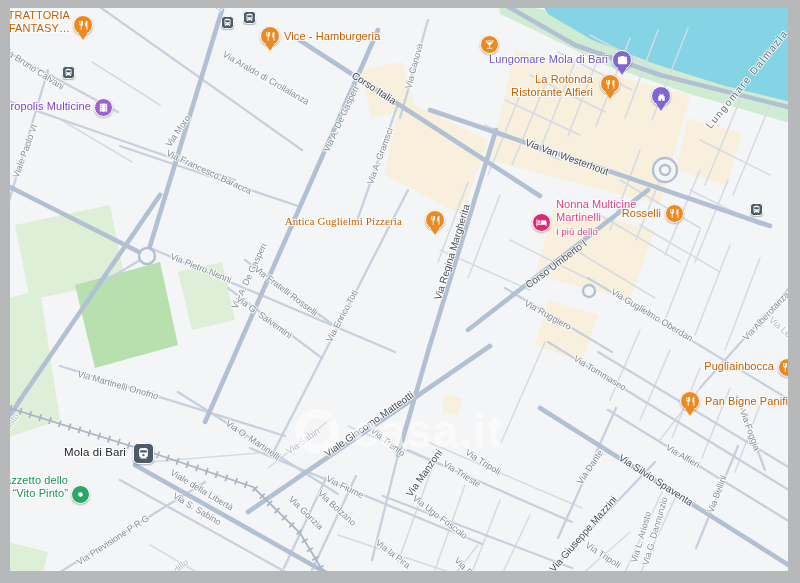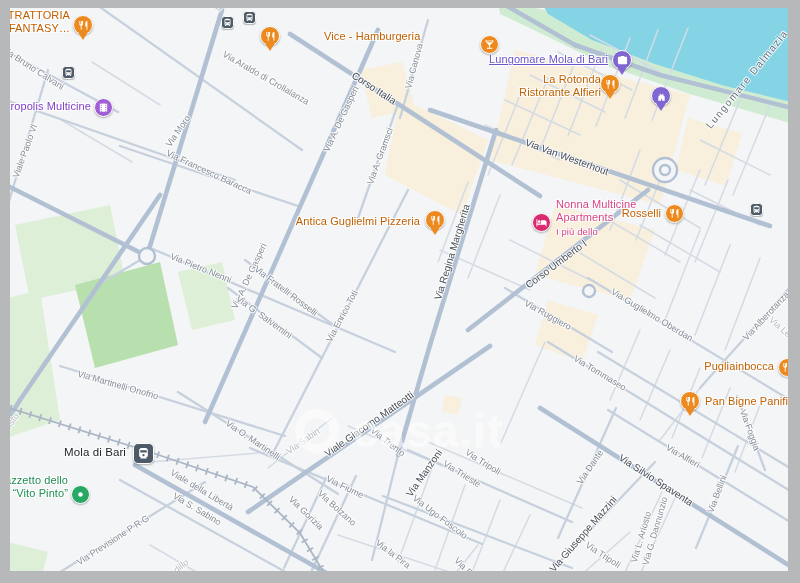--- a/index.html
+++ b/index.html
@@ -247,42 +247,42 @@
       </div>
       <div class="plab left" style="color: rgb(192, 95, 0); top: 8.5px; right: 730px;">
         <div>TRATTORIA</div>
         <div>RIA FANTASY…</div>
       </div>
       <div class="poi-ic pip" style="background: rgb(237, 138, 31); left: 260px; top: 26px;">
         <svg width="11" height="11" viewBox="0 0 24 24">
           <path fill="#fff" d="M11 9H9V2H7v7H5V2H3v7c0 1.66 1.34 3 3 3v9h2v-9c1.66 0 3-1.34 3-3V2h-2v7zm5-3v8h2.5v7h2V2c-2.48 0-4.5 2.02-4.5 4z"></path>
         </svg>
       </div>
-      <div class="plab right" style="color: rgb(192, 95, 0); top: 30.25px; left: 284px; margin-left: 40px;">
+      <div class="plab right" style="color: rgb(192, 95, 0); top: 30.25px; left: 284px;">
         <div>Vice - Hamburgeria</div>
       </div>
       <div class="poi-ic pic" style="background: rgb(237, 138, 31); left: 479.5px; top: 34.5px;">
         <svg width="11" height="11" viewBox="0 0 24 24">
           <path fill="#fff" d="M21 5V3H3v2l8 9v5H6v2h12v-2h-5v-5l8-9zM7.43 7L5.66 5h12.69l-1.78 2H7.43z"></path>
         </svg>
       </div>
       <div class="poi-ic pip" style="background: rgb(128, 102, 210); left: 612px; top: 50px;">
         <svg width="11" height="11" viewBox="0 0 24 24">
           <path fill="#fff" d="M12 15.2a3.2 3.2 0 1 0 0-6.4 3.2 3.2 0 0 0 0 6.4zM9 2 7.17 4H4c-1.1 0-2 .9-2 2v12c0 1.1.9 2 2 2h16c1.1 0 2-.9 2-2V6c0-1.1-.9-2-2-2h-3.17L15 2H9z"></path>
         </svg>
       </div>
-      <div class="plab left" style="color: rgb(109, 84, 200); top: 53.25px; right: 192px; text-decoration: underline;">
+      <div class="plab left" style="color: rgb(109, 84, 200); top: 53.25px; right: 192px;">
         <div>Lungomare Mola di Bari</div>
       </div>
       <div class="poi-ic pip" style="background: rgb(237, 138, 31); left: 600px; top: 74px;">
         <svg width="11" height="11" viewBox="0 0 24 24">
           <path fill="#fff" d="M11 9H9V2H7v7H5V2H3v7c0 1.66 1.34 3 3 3v9h2v-9c1.66 0 3-1.34 3-3V2h-2v7zm5-3v8h2.5v7h2V2c-2.48 0-4.5 2.02-4.5 4z"></path>
         </svg>
       </div>
-      <div class="plab left" style="color: rgb(192, 95, 0); top: 72.5px; right: 199px;">
+      <div class="plab left" style="color: rgb(192, 95, 0); top: 72.5px; right: 207px;">
         <div>La Rotonda</div>
         <div>Ristorante Alfieri</div>
       </div>
       <div class="poi-ic pip" style="background: rgb(128, 102, 210); left: 651px; top: 86px;">
         <svg width="11" height="11" viewBox="0 0 24 24">
           <path fill="#fff" d="M5 21v-9l3-2V6h2v2h4V6h2v4l3 2v9h-6v-4h-2v4H5z"></path>
         </svg>
       </div>
       <div class="poi-ic pic" style="background: rgb(160, 95, 213); left: 93.5px; top: 97.5px;">
         <svg width="11" height="11" viewBox="0 0 24 24">
@@ -290,31 +290,31 @@
         </svg>
       </div>
       <div class="plab left" style="color: rgb(132, 64, 201); top: 100.25px; right: 709px;">
         <div>Metropolis Multicine</div>
       </div>
       <div class="poi-ic pip" style="background: rgb(237, 138, 31); left: 425px; top: 210px;">
         <svg width="11" height="11" viewBox="0 0 24 24">
           <path fill="#fff" d="M11 9H9V2H7v7H5V2H3v7c0 1.66 1.34 3 3 3v9h2v-9c1.66 0 3-1.34 3-3V2h-2v7zm5-3v8h2.5v7h2V2c-2.48 0-4.5 2.02-4.5 4z"></path>
         </svg>
       </div>
-      <div class="plab left" style="color: rgb(192, 95, 0); top: 215.25px; right: 380px;">
+      <div class="plab left" style="color: rgb(192, 95, 0); top: 215.25px; right: 398px; font-family: Liberation Serif, serif;">
         <div>Antica Guglielmi Pizzeria</div>
       </div>
       <div class="poi-ic pic" style="background: rgb(217, 43, 114); left: 531.5px; top: 212.5px;">
         <svg width="11" height="11" viewBox="0 0 24 24">
           <path fill="#fff" d="M7 13c1.66 0 3-1.34 3-3S8.66 7 7 7s-3 1.34-3 3 1.34 3 3 3zm12-6h-8v7H3V5H1v15h2v-3h18v3h2v-9c0-2.21-1.79-4-4-4z"></path>
         </svg>
       </div>
       <div class="plab right" style="color: rgb(219, 67, 133); top: 197.5px; left: 556px;">
         <div>Nonna Multicine</div>
-        <div>Apartments</div>
+        <div>Martinelli</div>
         <span class="sub">I più dello</span>
       </div>
       <div class="poi-ic pic" style="background: rgb(237, 138, 31); left: 664.5px; top: 203.5px;">
         <svg width="11" height="11" viewBox="0 0 24 24">
           <path fill="#fff" d="M11 9H9V2H7v7H5V2H3v7c0 1.66 1.34 3 3 3v9h2v-9c1.66 0 3-1.34 3-3V2h-2v7zm5-3v8h2.5v7h2V2c-2.48 0-4.5 2.02-4.5 4z"></path>
         </svg>
       </div>
       <div class="plab left" style="color: rgb(192, 95, 0); top: 207.25px; right: 139px;">
         <div>Rosselli</div>
       </div>

